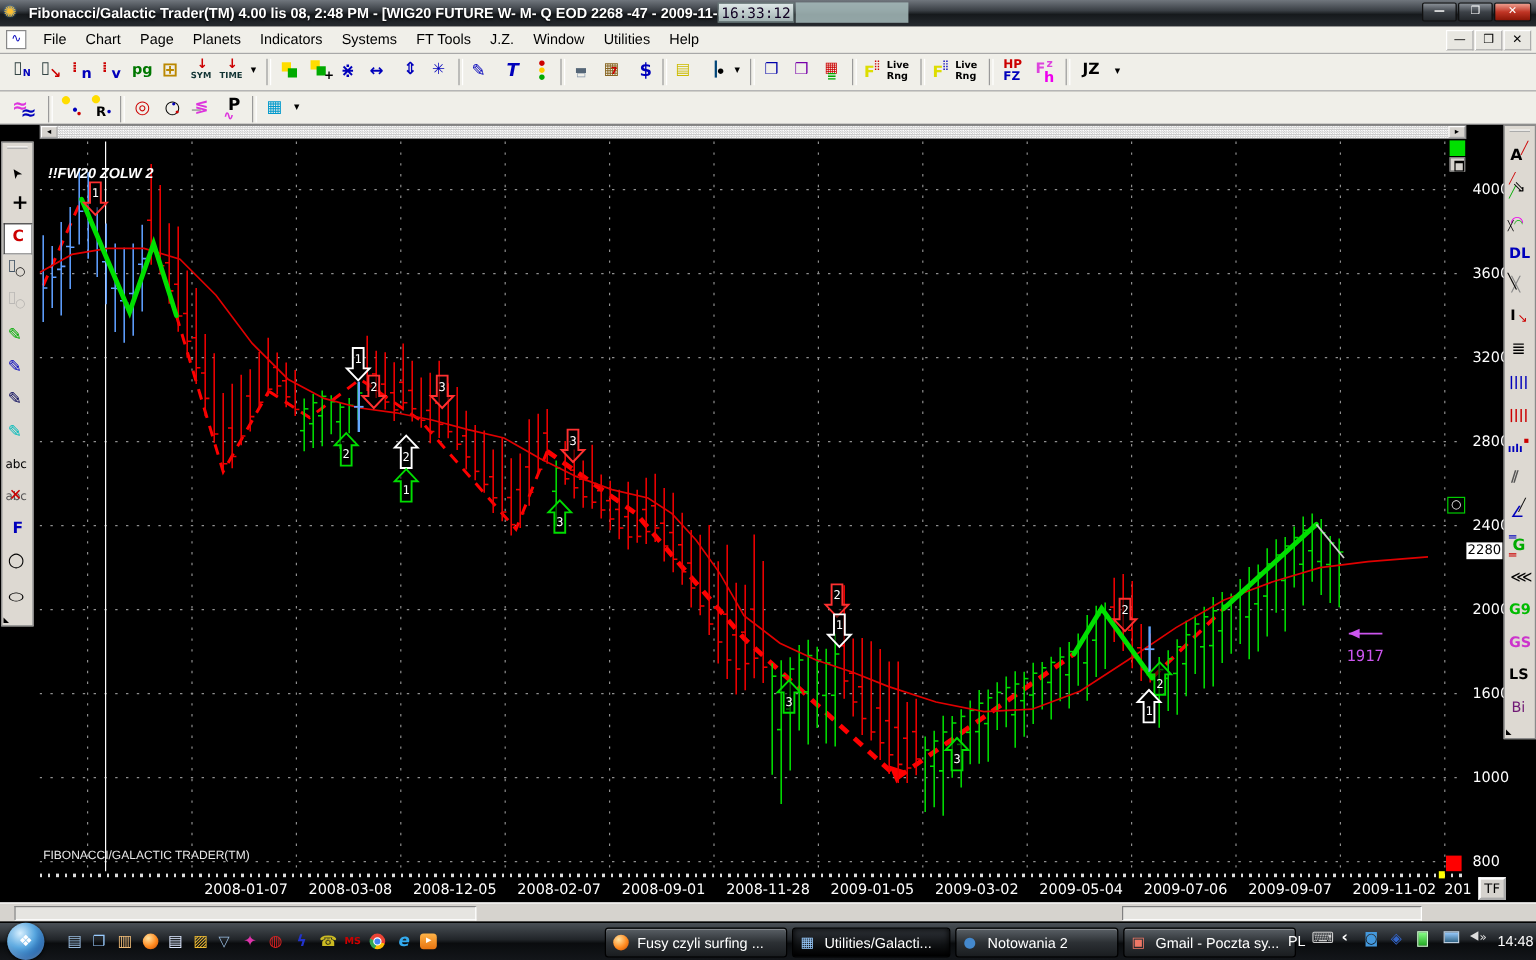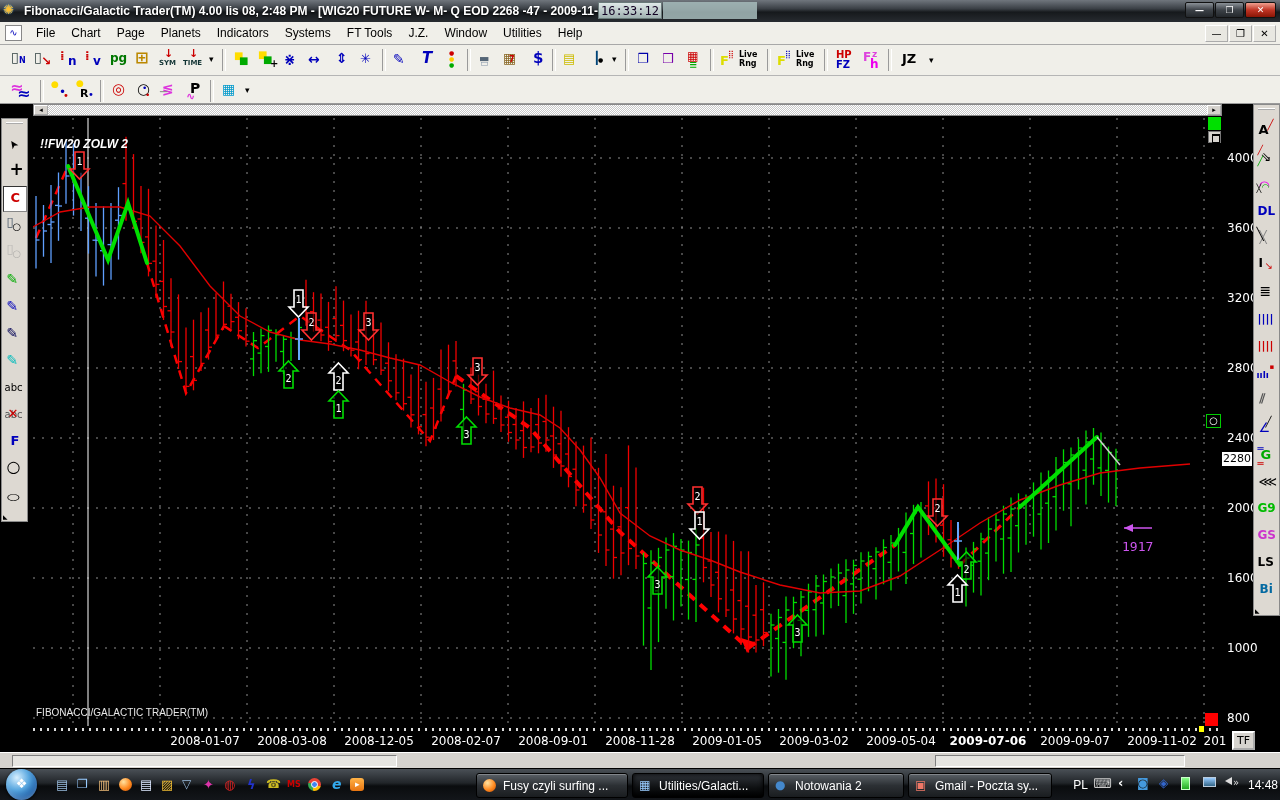--- a/index.html
+++ b/index.html
@@ -643,21 +643,21 @@
       <div class="dlabel" style="left: 85px; margin-top: 38px;">2007-11-05</div>
           <div class="dlabel" style="left: 172px;">2008-01-07</div>
           <div class="dlabel" style="left: 259px;">2008-03-08</div>
           <div class="dlabel" style="left: 346px;">2008-12-05</div>
           <div class="dlabel" style="left: 433px;">2008-02-07</div>
           <div class="dlabel" style="left: 520px;">2008-09-01</div>
           <div class="dlabel" style="left: 607px;">2008-11-28</div>
           <div class="dlabel" style="left: 694px;">2009-01-05</div>
           <div class="dlabel" style="left: 781px;">2009-03-02</div>
           <div class="dlabel" style="left: 868px;">2009-05-04</div>
-          <div class="dlabel" style="left: 955px; font-weight: bold;">2009-07-06</div>
+          <div class="dlabel" style="left: 955px;">2009-07-06</div>
           <div class="dlabel" style="left: 1042px;">2009-09-07</div>
           <div class="dlabel" style="left: 1129px;">2009-11-02</div>
           <div class="dlabel" style="left: 1182px;">201</div>
         </div>
       <div id="green-sq"></div>
       <div id="restore-sq"></div>
       <div id="circle-marker">○</div>
       <div id="red-sq"></div>
       <div id="yellow-tick"></div>
     </div>
@@ -768,35 +768,35 @@
         <div class="pitem">
           <span class="pt" style="left: 3px; top: 6px; font-size: 12px; color: rgb(0, 187, 0); font-weight: bold;">G9</span>
         </div>
         <div class="pitem">
           <span class="pt" style="left: 3px; top: 6px; font-size: 12px; color: rgb(204, 51, 204); font-weight: bold;">GS</span>
         </div>
         <div class="pitem">
           <span class="pt" style="left: 3px; top: 6px; font-size: 12px; color: rgb(0, 0, 0); font-weight: bold;">LS</span>
         </div>
         <div class="pitem">
-          <span class="pt" style="left: 5px; top: 6px; font-size: 12px; color: #0369a1; font-weight: bold;">Bi</span>
+          <span class="pt" style="left: 5px; top: 6px; font-size: 12px; color: #701a75; font-weight: normal;">Bi</span>
         </div>
         <span class="presize">◣</span>
       </div>
   </div>
 
   <div id="statusbar">
     <div class="sunken" id="sk1"></div>
     <div class="sunken" id="sk2"></div>
   </div>
 
   <div id="taskbar">
     <div id="start-orb">❖</div>
     <div id="quick-launch"><span class="qlbtn"><span class="pt" style="left: 1px; top: 1px; font-size: 13px; color: rgb(153, 187, 221);">▤</span></span><span class="qlbtn"><span class="pt" style="left: 1px; top: 1px; font-size: 12px; color: rgb(153, 204, 255);">❐</span></span><span class="qlbtn"><span class="pt" style="left: 1px; top: 1px; font-size: 13px; color: rgb(238, 187, 119);">▥</span></span><span class="qlbtn"><span class="pt ff-ball" style="left: 1px; top: 1px;"></span></span><span class="qlbtn"><span class="pt" style="left: 1px; top: 1px; font-size: 13px; color: rgb(221, 232, 255);">▤</span></span><span class="qlbtn"><span class="pt" style="left: 1px; top: 1px; font-size: 13px; color: rgb(238, 187, 51);">▨</span></span><span class="qlbtn"><span class="pt" style="left: 1px; top: 1px; font-size: 12px; color: rgb(153, 187, 221);">▽</span></span><span class="qlbtn"><span class="pt" style="left: 1px; top: 1px; font-size: 13px; color: rgb(221, 51, 170);">✦</span></span><span class="qlbtn"><span class="pt" style="left: 1px; top: 1px; font-size: 13px; color: rgb(221, 34, 34);">◍</span></span><span class="qlbtn"><span class="pt" style="left: 3px; top: 1px; font-size: 13px; color: rgb(34, 51, 204); font-weight: bold;">ϟ</span></span><span class="qlbtn"><span class="pt" style="left: 1px; top: 1px; font-size: 12px; color: rgb(204, 187, 34);">☎</span></span><span class="qlbtn"><span class="pt" style="left: 1px; top: 4px; font-size: 8px; color: rgb(204, 0, 0); font-weight: bold;">MS</span></span><span class="qlbtn"><span class="pt chrome-ball" style="left: 1px; top: 1px;"></span></span><span class="qlbtn"><span class="pt" style="left: 4px; top: 0px; font-size: 14px; color: rgb(51, 170, 238); font-weight: bold; font-style: italic;">e</span></span><span class="qlbtn"><span class="pt wmp-tile" style="left: 1px; top: 1px;"></span><span class="pt" style="left: 6px; top: 3px; font-size: 9px; color: rgb(255, 255, 255);">▸</span></span></div>
-    <div id="task-buttons"><span class="taskbtn" style="width: 152px;"><span class="ticon">
+    <div id="task-buttons"><span class="taskbtn" style="width: 152px; margin-left: 28px;"><span class="ticon">
             <span class="pt ff-ball" style="left: 1px; top: 1px;"></span>
           </span><span class="tlabel">Fusy czyli surfing ...</span></span><span class="taskbtn act" style="width: 132px;"><span class="ticon">
             <span class="pt" style="left: 1px; top: 1px; font-size: 12px; color: rgb(153, 204, 255);">▦</span>
           </span><span class="tlabel">Utilities/Galacti...</span></span><span class="taskbtn" style="width: 136px;"><span class="ticon">
             <span class="pt" style="left: 1px; top: 1px; font-size: 12px; color: rgb(68, 136, 204);">●</span>
           </span><span class="tlabel">Notowania 2</span></span><span class="taskbtn" style="width: 144px;"><span class="ticon">
             <span class="pt" style="left: 1px; top: 1px; font-size: 12px; color: rgb(238, 119, 102);">▣</span>
           </span><span class="tlabel">Gmail - Poczta sy...</span></span></div>
     <div id="tray"><span class="traytext">PL</span><span class="trayitem"><span class="pt" style="left: 1px; top: 1px; font-size: 13px; color: rgb(204, 204, 204);">⌨</span></span><span class="trayitem"><span class="pt" style="left: 4px; top: 0px; font-size: 13px; color: rgb(255, 255, 255); font-weight: bold;">‹</span></span><span class="trayitem"><span class="pt" style="left: 1px; top: 1px; font-size: 12px; color: rgb(68, 153, 221);">◙</span></span><span class="trayitem"><span class="pt" style="left: 1px; top: 1px; font-size: 12px; color: rgb(51, 102, 204);">◈</span></span><span class="trayitem"><span class="pt battery-ic" style="left: 1px; top: 1px;"></span></span><span class="trayitem"><span class="pt net-ic" style="left: 1px; top: 1px;"></span></span><span class="trayitem"><span class="pt spk-ic" style="left: 1px; top: 1px;"></span><span class="pt" style="left: 9px; top: 2px; font-size: 10px; color: rgb(221, 221, 221);">»</span></span><span class="traytext">14:48</span></div>
   </div>

